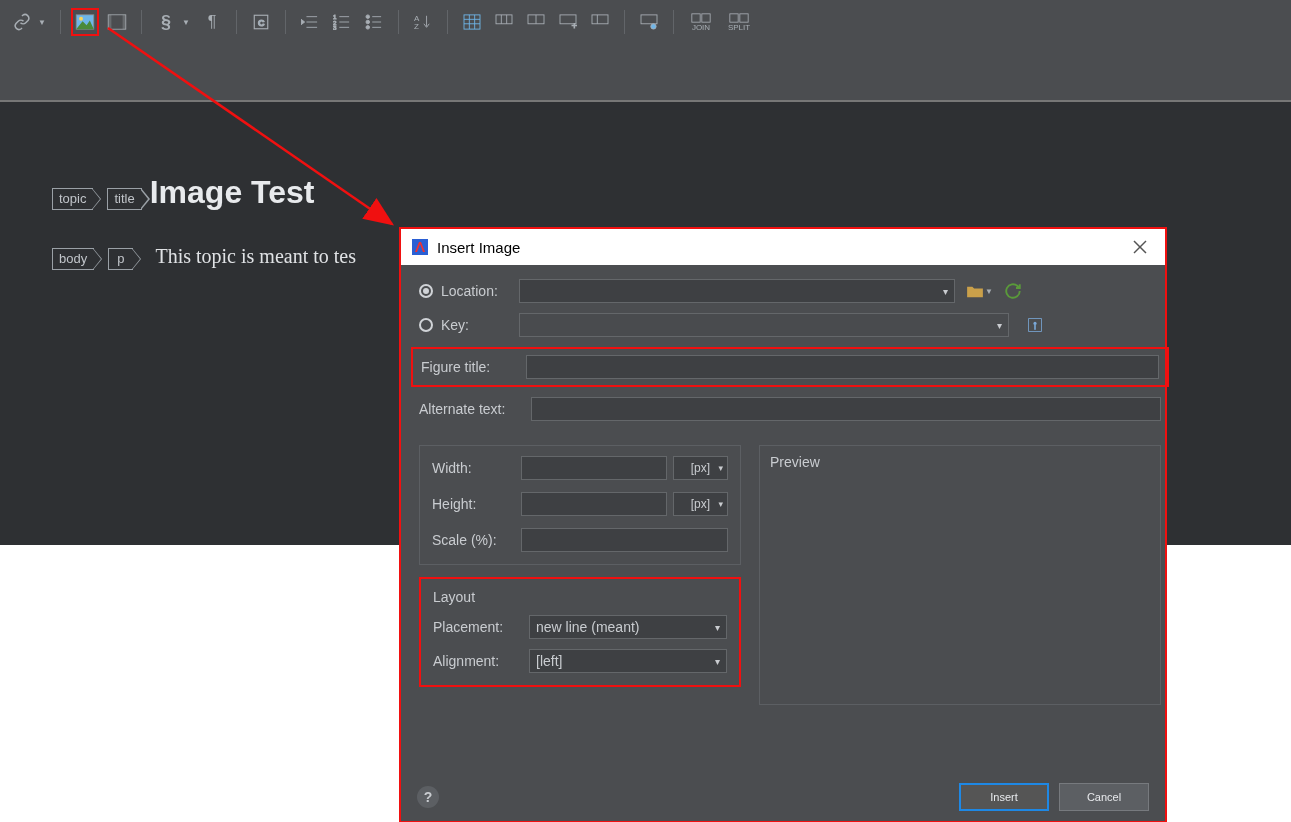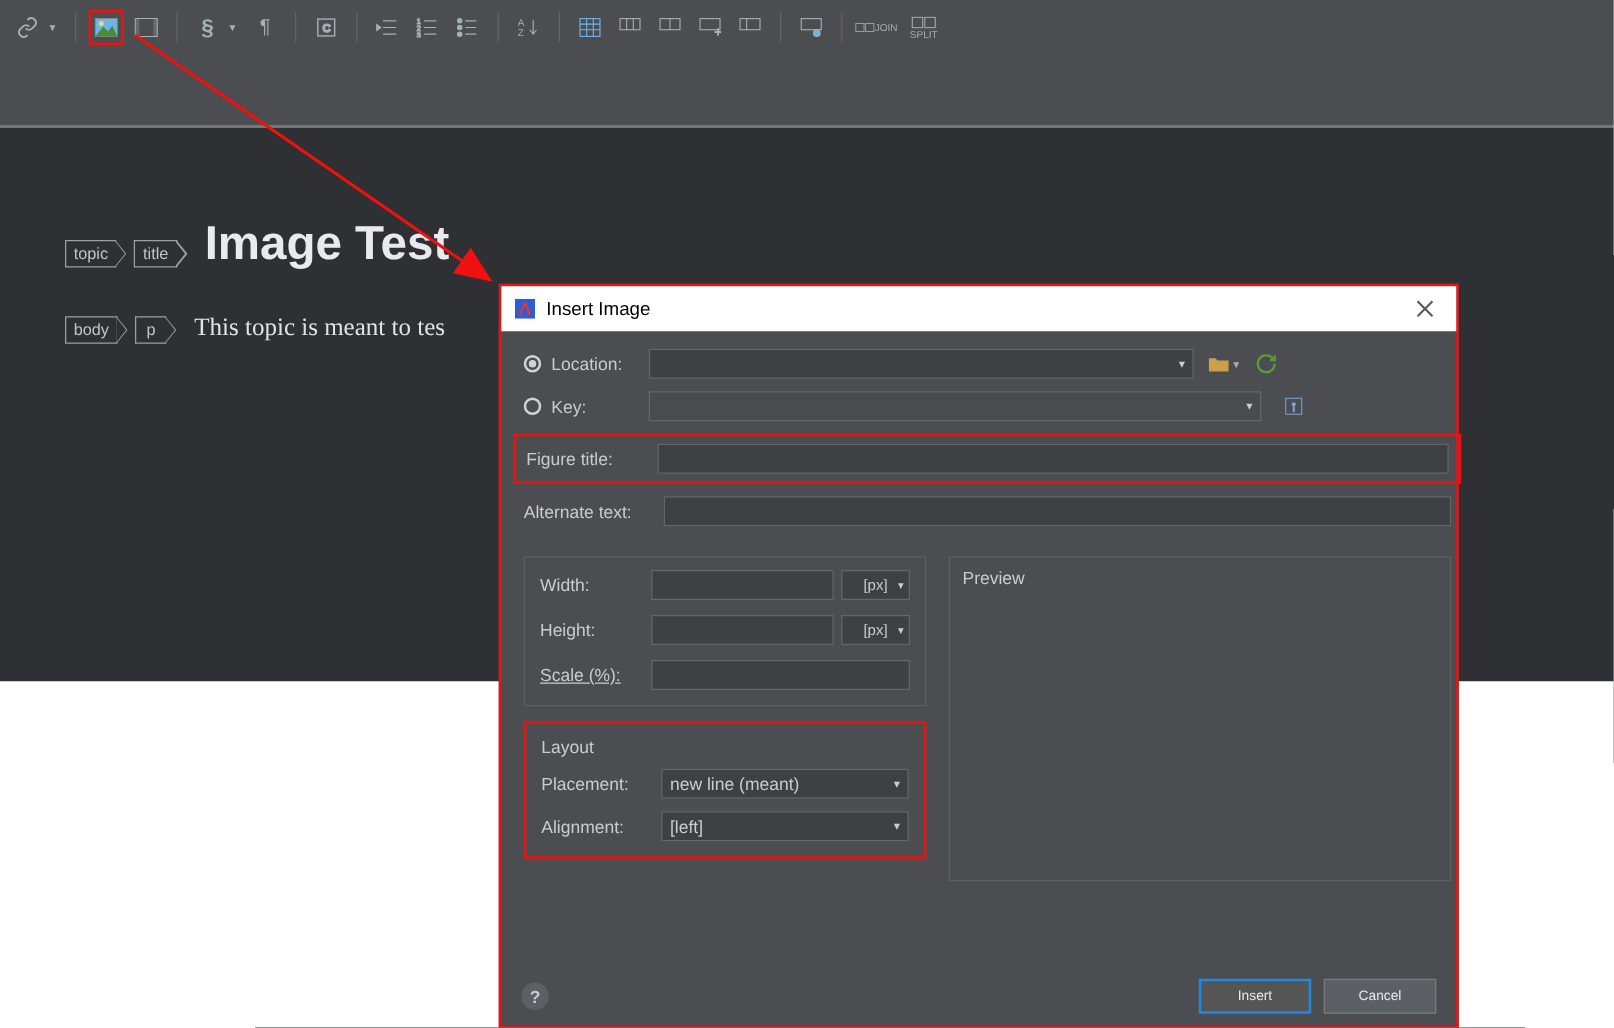--- a/index.html
+++ b/index.html
@@ -79,23 +79,23 @@
     right: -7.5px;
     top: 0;
     width: 0; height: 0;
     border-top: 10px solid transparent;
     border-bottom: 10px solid transparent;
     border-left: 8px solid #2e3033;
     z-index: 1;
   }
   .title-text {
     color: #e8eaed;
-    font-size: 38px;
+    font-size: 32px;
     font-weight: 700;
-    margin-left: 18px;
+    margin-left: 4px;
   }
   .body-text {
     color: #e0e2e5;
     font-size: 20px;
     margin-left: 18px;
     font-family: Georgia, serif;
   }
   
   .dialog {
     position: absolute;
@@ -360,21 +360,21 @@
       </svg>
     </div>
   <div class="tb-sep"></div>
   <div class="tb-btn">
       <svg width="18" height="16" viewBox="0 0 20 18" fill="none" stroke="#a8aeb4">
         <rect x="1" y="1" width="18" height="10"></rect>
         <circle cx="15" cy="14" r="3" fill="#6fb6e8"></circle>
       </svg>
     </div>
   <div class="tb-sep"></div>
-  <div class="tb-btn" style="width:34px;flex-direction:row;justify-content:center;">
+  <div class="tb-btn" style="width:34px;flex-direction:column;justify-content:center;">
       <svg width="22" height="10" viewBox="0 0 24 12" fill="none" stroke="#a8aeb4">
         <rect x="1" y="1" width="10" height="10"></rect>
         <rect x="13" y="1" width="10" height="10"></rect>
       </svg>
       <span style="font-size:8px;">JOIN</span>
     </div>
   <div class="tb-btn" style="width:34px;flex-direction:column;">
       <svg width="22" height="10" viewBox="0 0 24 12" fill="none" stroke="#a8aeb4">
         <rect x="1" y="1" width="10" height="10"></rect>
         <rect x="13" y="1" width="10" height="10"></rect>
@@ -491,21 +491,21 @@
               </div>
           </div>
           <div class="size-row">
             <span class="size-label">Height:</span>
             <div class="size-input"></div>
             <div class="unit-combo">
                 <span>[px]</span>
                 <span class="caret">▾</span>
               </div>
           </div>
-          <div class="size-row" style="margin-bottom:0;text-decoration:underline;">
+          <div class="size-row" style="margin-bottom:0;">
             <span class="size-label">Scale (%):</span>
             <div class="size-input" style="width:210px;"></div>
           </div>
         </div>
 
         <div class="fieldset layout-box highlight" style="margin-top:12px;">
           <div class="legend">Layout</div>
           <div class="layout-row">
             <span class="layout-label">Placement:</span>
             <div class="layout-combo">

